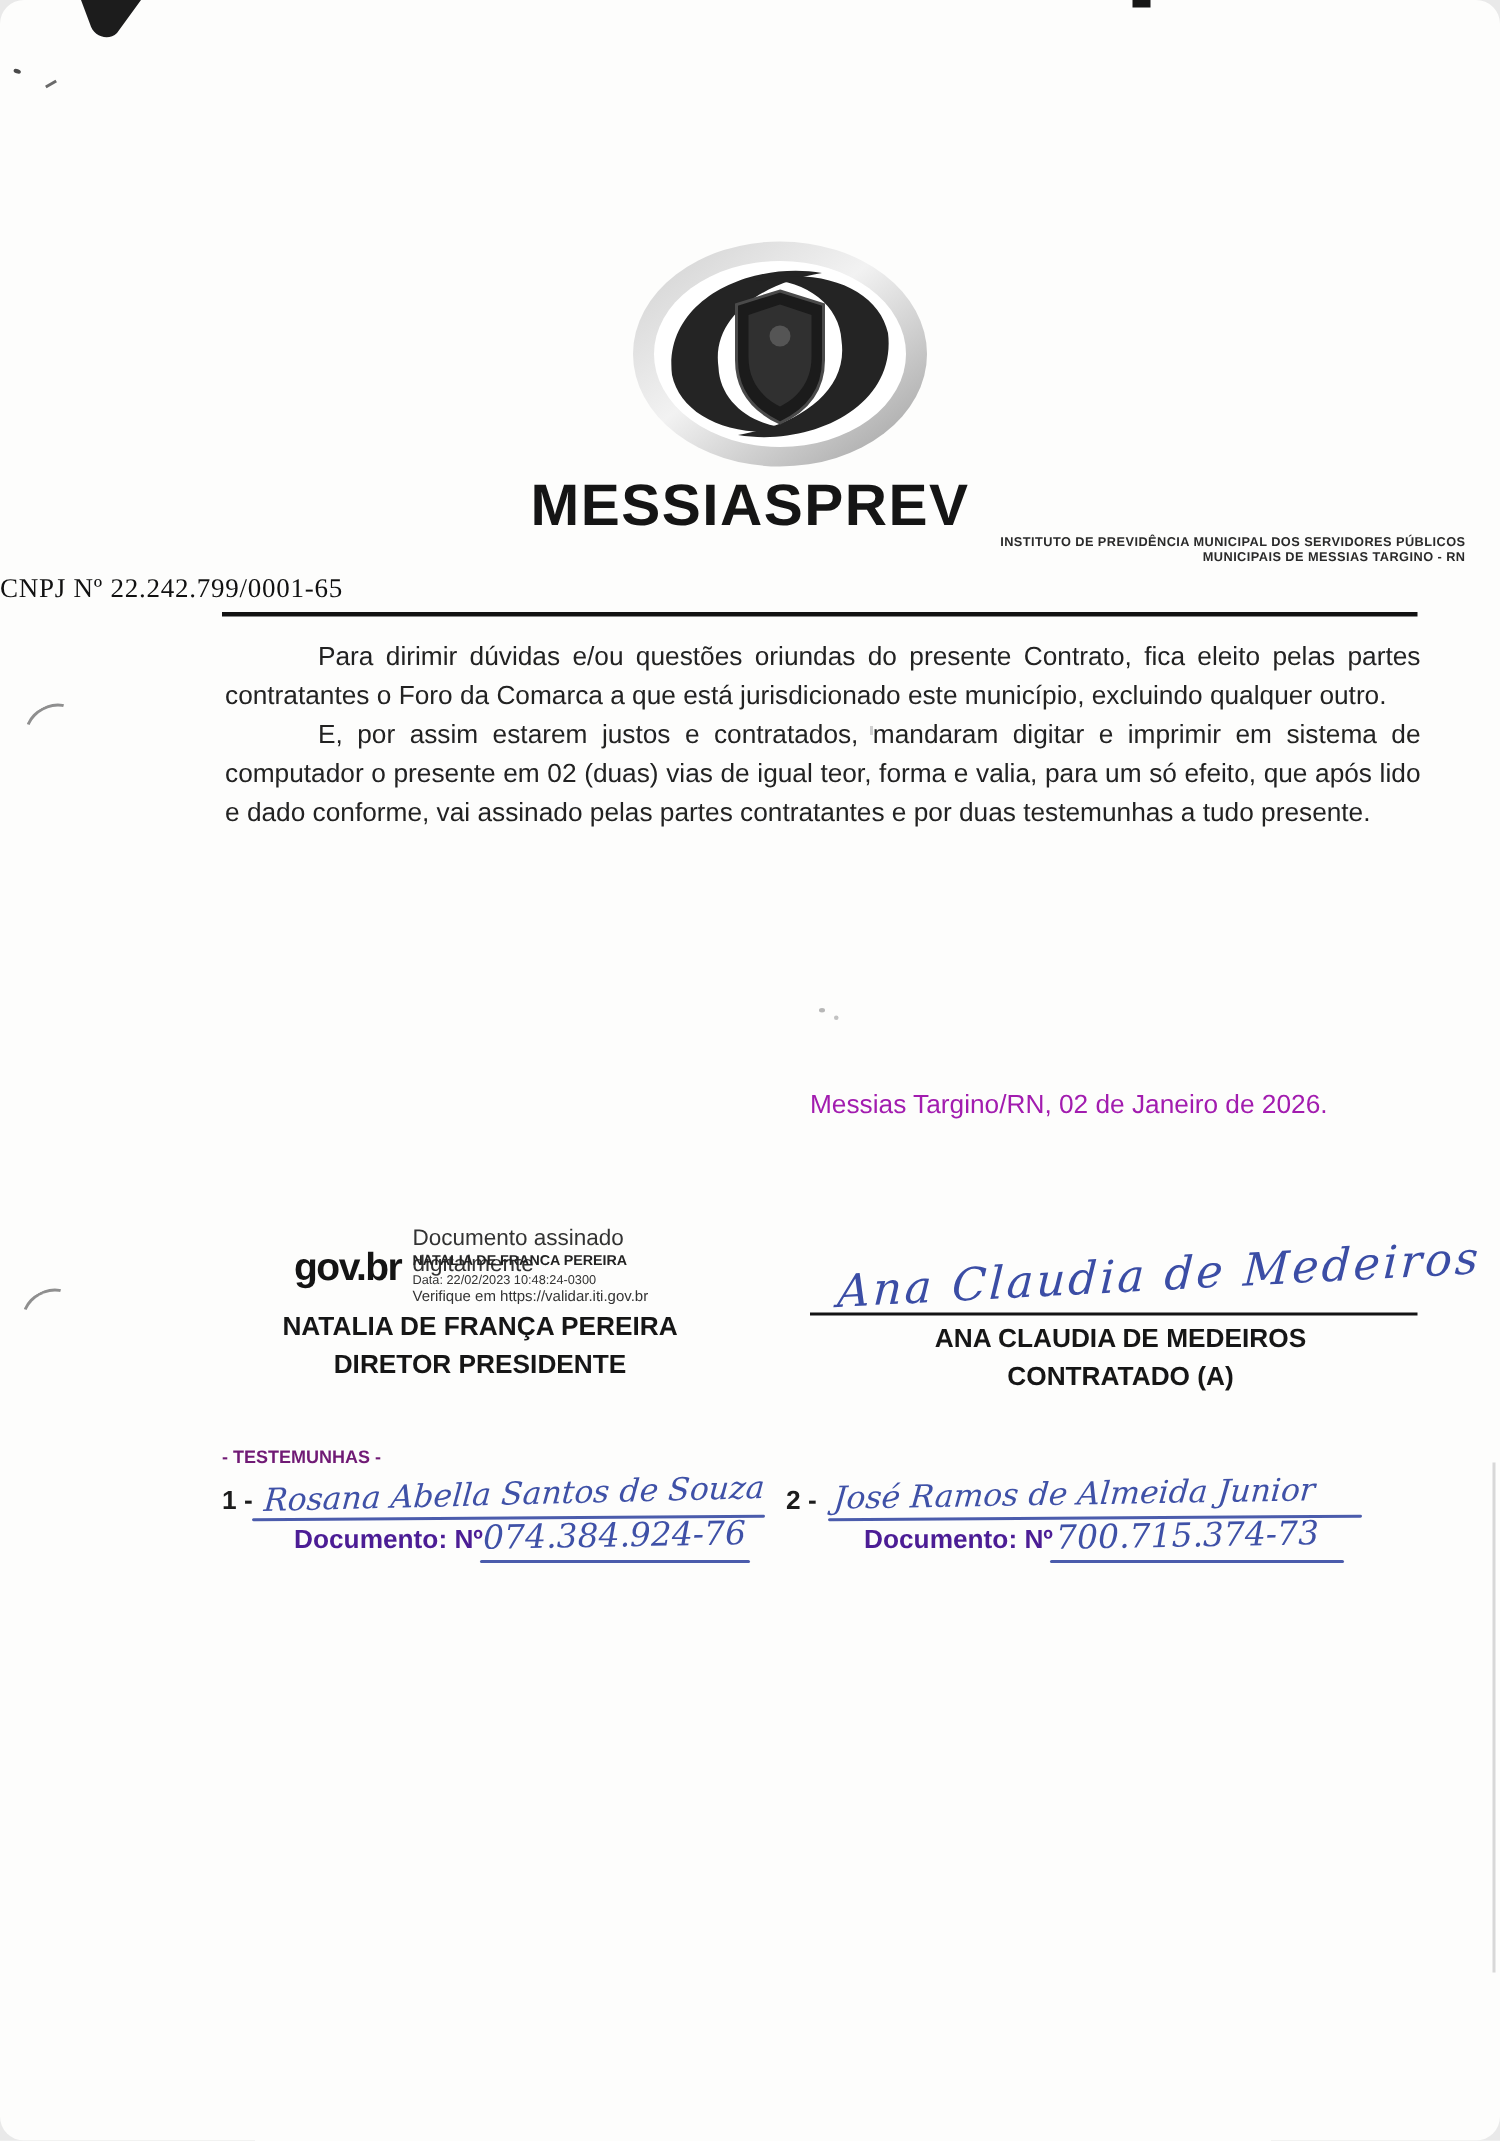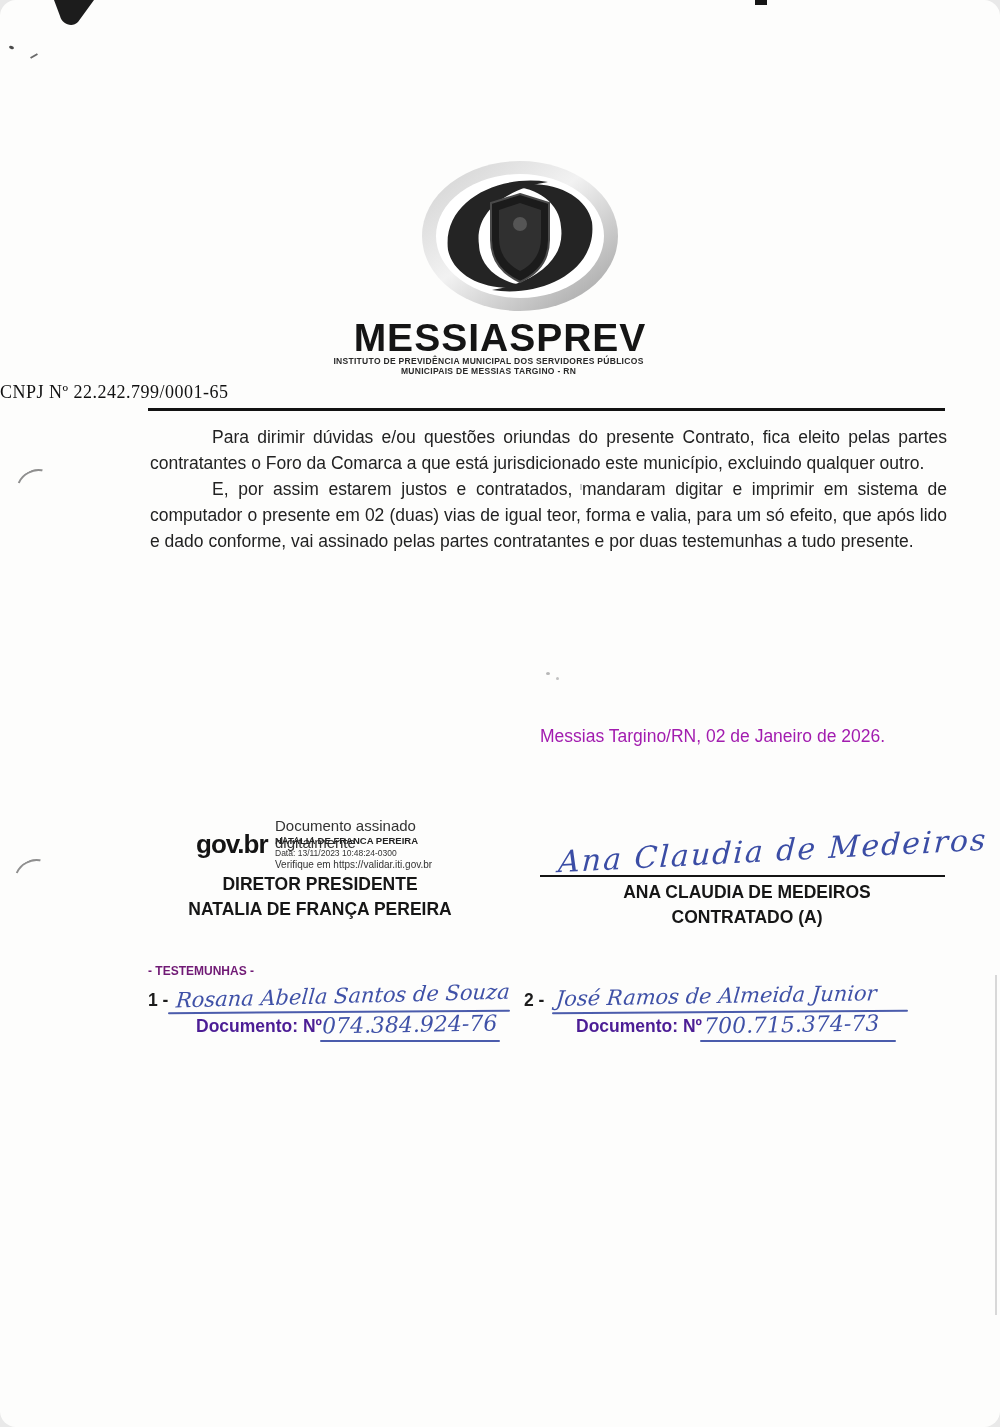--- a/index.html
+++ b/index.html
@@ -14,21 +14,21 @@
     border-radius:16px;
   }
   
   .logo-wrap{position:absolute;left:418px;top:158px;width:204px;height:158px;}
   .brand{
     position:absolute;left:0;top:316px;width:1000px;
     text-align:center;font-weight:bold;font-size:39px;letter-spacing:1px;color:#151515;
     font-family:"Liberation Sans", sans-serif;
   }
   .brand-sub{
-    position:absolute;left:0;top:356px;width:977px;text-align:center;
+    position:absolute;left:0;top:356px;width:977px;text-align:right;
     font-size:8.5px;font-weight:bold;color:#2a2a2a;line-height:10px;letter-spacing:.3px;
   }
   .cnpj{
     position:absolute;left:0;top:382px;width:1000px;text-align:left;
     font-family:"Liberation Serif", serif;font-size:18px;color:#111;letter-spacing:.5px;
   }
   .rule{position:absolute;left:148px;top:408px;width:797px;height:3px;background:#121212;}
   
   .bodytext{
     position:absolute;left:150px;top:424px;width:797px;
@@ -133,27 +133,27 @@
     <p>Para dirimir dúvidas e/ou questões oriundas do presente Contrato, fica eleito pelas partes contratantes o Foro da Comarca a que está jurisdicionado este município, excluindo qualquer outro.</p>
     <p>E, por assim estarem justos e contratados, mandaram digitar e imprimir em sistema de computador o presente em 02 (duas) vias de igual teor, forma e valia, para um só efeito, que após lido e dado conforme, vai assinado pelas partes contratantes e por duas testemunhas a tudo presente.</p>
   </div>
 
   <div class="dateline">Messias Targino/RN, 02 de Janeiro de 2026.</div>
 
   <div class="stamp">
     <div class="assinado">Documento assinado digitalmente</div>
     <div class="govbr">gov.br</div>
     <div class="sname">NATALIA DE FRANCA PEREIRA</div>
-    <div class="sdate">Data: 13/11/2023 10:48:24-0300</div>
+    <div class="sdate">Data: 22/02/2023 10:48:24-0300</div>
     <div class="sverify">Verifique em https://validar.iti.gov.br</div>
   </div>
 
   <div class="sig-left">
+    <div>NATALIA DE FRANÇA PEREIRA</div>
     <div>DIRETOR PRESIDENTE</div>
-    <div>NATALIA DE FRANÇA PEREIRA</div>
   </div>
 
   <div class="hand sig-right-hand">Ana Claudia de Medeiros</div>
   <div class="sig-right-line"></div>
   <div class="sig-right">
     <div>ANA CLAUDIA DE MEDEIROS</div>
     <div>CONTRATADO (A)</div>
   </div>
 
   <div class="wit-title">- TESTEMUNHAS -</div>

